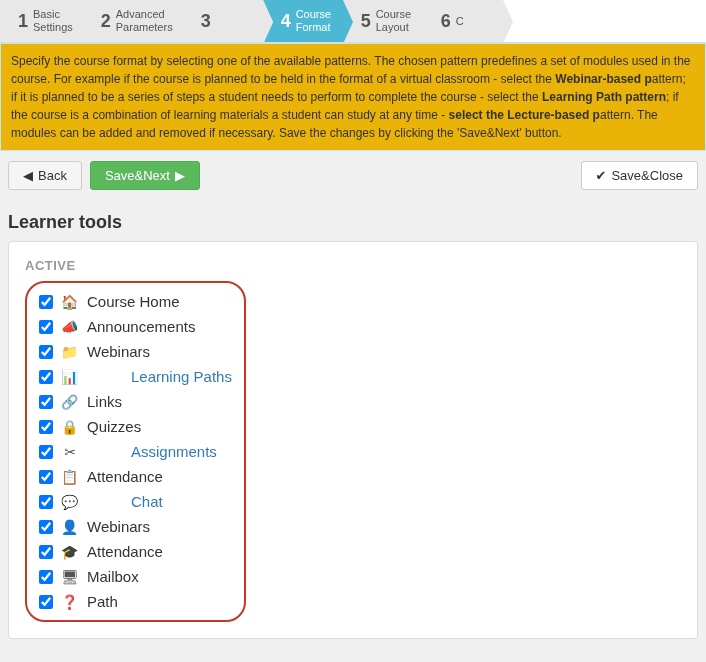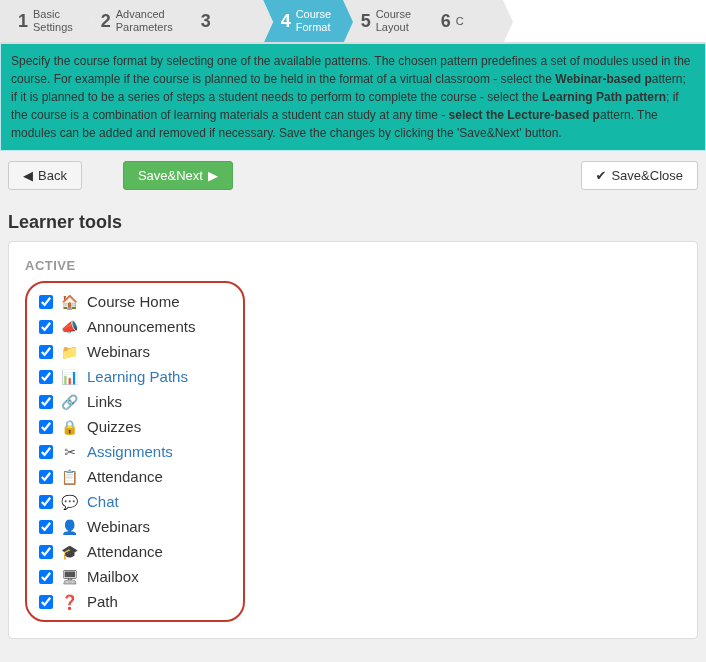--- a/index.html
+++ b/index.html
@@ -61,21 +61,21 @@
       height: 0;
       border-top: 22px solid transparent;
       border-bottom: 22px solid transparent;
       border-left: 10px solid #f0f0f0;
       z-index: 1;
     }
     .breadcrumb-item:first-child::before { display: none; }
 
     
     .info-box {
-      background: #14b8a6;
+      background: #eab308;
       border: 1px solid #bce8f1;
       padding: 8px 10px;
       font-size: 12px;
       color: #333;
       line-height: 1.5;
     }
     .info-box strong { font-weight: bold; }
 
     
     .toolbar {
@@ -97,21 +97,20 @@
       gap: 5px;
     }
     .btn-default {
       background: #f5f5f5;
       color: #333;
     }
     .btn-success {
       background: #5cb85c;
       color: #fff;
       border-color: #4cae4c;
-      margin-left: 33px;
     }
     .btn-white {
       background: #fff;
       color: #333;
       border-color: #ccc;
     }
 
     
     .section-title {
       padding: 12px 8px 8px 8px;
@@ -159,21 +158,21 @@
     .tool-icon {
       width: 18px;
       text-align: center;
       font-size: 14px;
       color: #555;
     }
     .tool-name {
       font-size: 15px;
       color: #333;
     }
-    .tool-name.blue { color: #337ab7; }
+    .tool-name.blue { color: #337ab7; margin-left: 44px; }
 
     .available-label {
       font-size: 11px;
       color: #999;
       font-weight: bold;
       letter-spacing: 0.5px;
       margin-top: 12px;
     }
   </style>
 </head>

